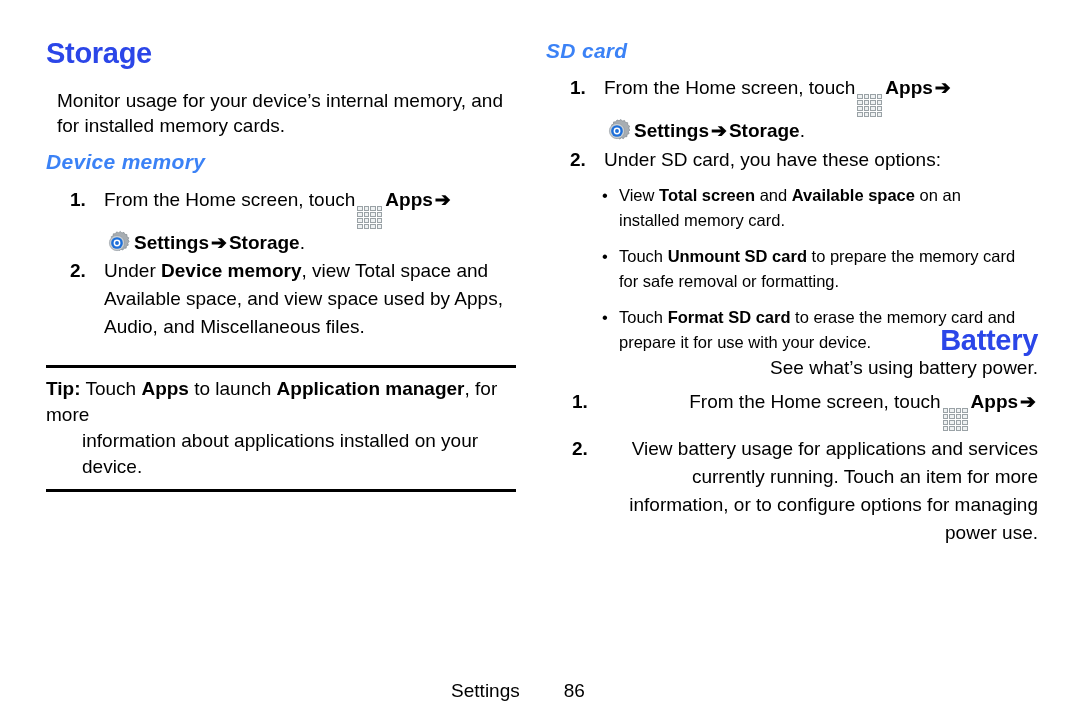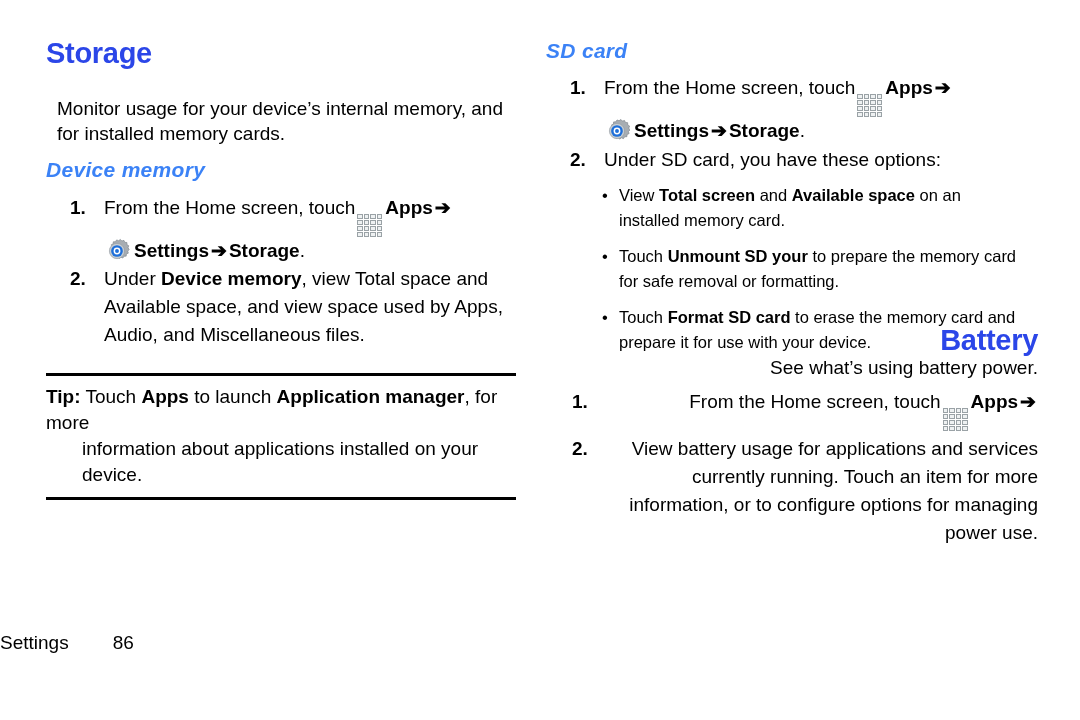--- a/index.html
+++ b/index.html
@@ -138,39 +138,39 @@
   .arrow {
     font-weight: bold;
     font-size: 19px;
     padding: 0 2px;
   }
 
   
   .footer {
     position: absolute;
     left: 0;
-    top: 632px;
+    top: 680px;
     width: 1036px;
-    text-align: left;
+    text-align: center;
     font-size: 19px;
   }
   .footer .label { margin-right: 44px; }
 </style>
 </head>
 <body>
 
 <div class="page">
 
   <div class="col col-left">
 
     <div style="position:absolute; top:38px; left:0; width:470px;">
 
       <h1 class="section-title">Storage</h1>
 
-      <p class="intro intro-indent" style="margin-top:28px;">Monitor usage for your device’s internal memory, and for installed memory cards.</p>
+      <p class="intro intro-indent" style="margin-top:20px;">Monitor usage for your device’s internal memory, and for installed memory cards.</p>
 
       <h2 class="sub-title" style="margin-top:13px;">Device memory</h2>
 
       <ol class="steps" style="margin-top:13px;">
 
         <li>
           <span class="num">1.</span>
           <span><span>From the Home screen, touch</span><span class="apps-icon">
                 <i></i>
                 <i></i>
@@ -260,21 +260,21 @@
         </li>
       </ol>
 
       <ul class="bullets" style="margin-top:9px; margin-left:56px; width:420px;">
 
         <li>
           <span class="dot">•</span><span>View </span><b>Total screen</b><span> and </span><b>Available space</b><span> on an installed memory card.</span>
         </li>
 
         <li>
-          <span class="dot">•</span><span>Touch </span><b>Unmount SD your</b><span> to prepare the memory card for safe removal or formatting.</span>
+          <span class="dot">•</span><span>Touch </span><b>Unmount SD card</b><span> to prepare the memory card for safe removal or formatting.</span>
         </li>
 
         <li>
           <span class="dot">•</span><span>Touch </span><b>Format SD card</b><span> to erase the memory card and prepare it for use with your device.</span>
         </li>
       </ul>
     </div>
 
     <div style="position:absolute; top:325px; left:2px; width:490px;text-align:right;">
 

